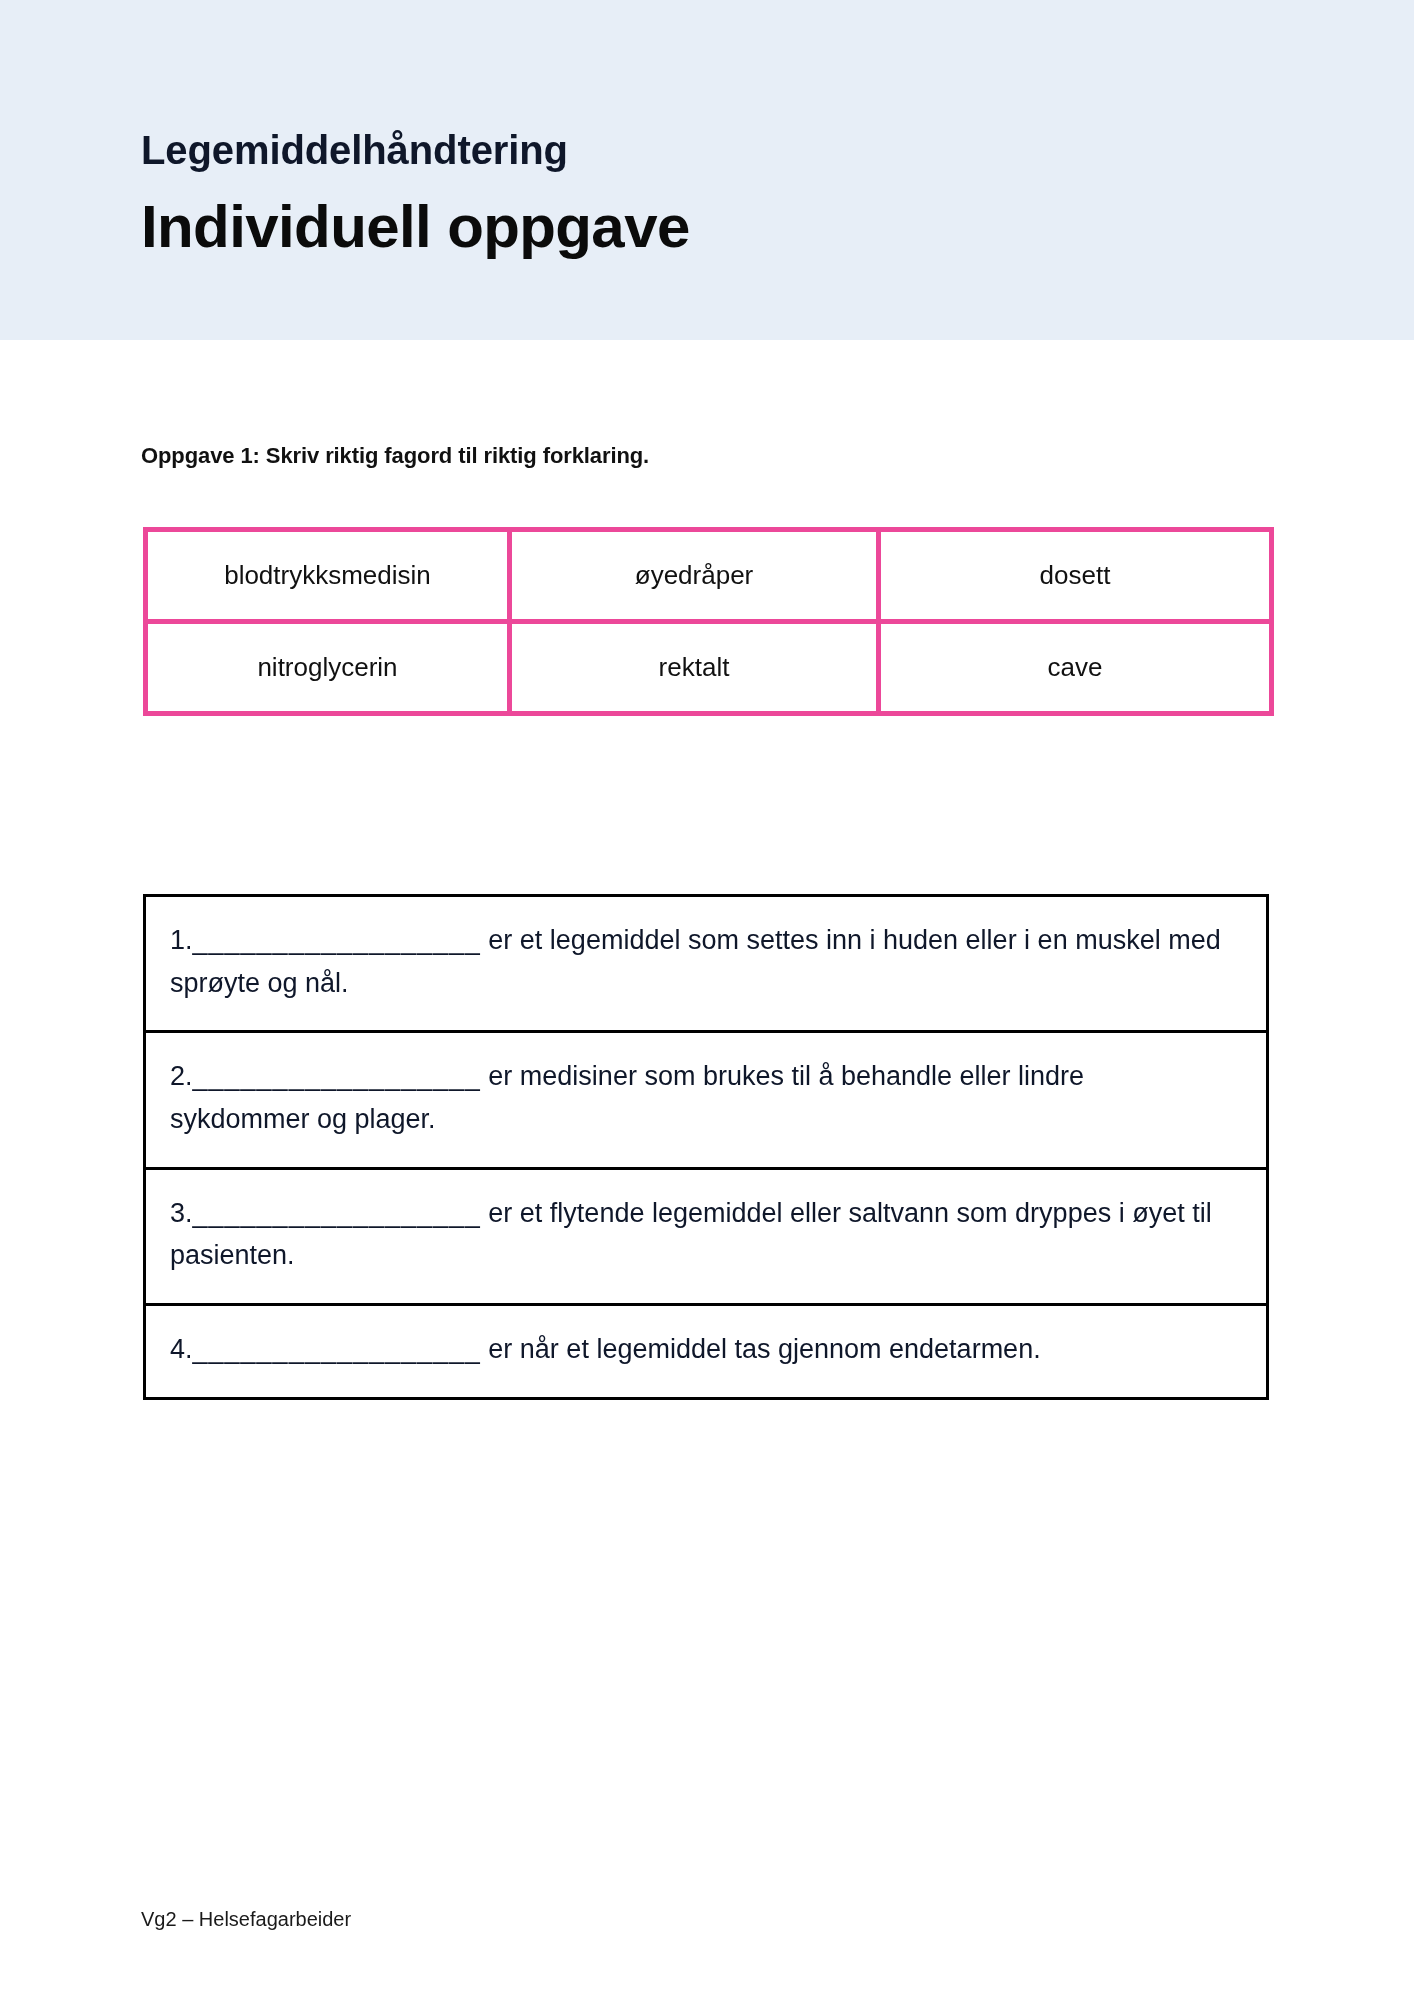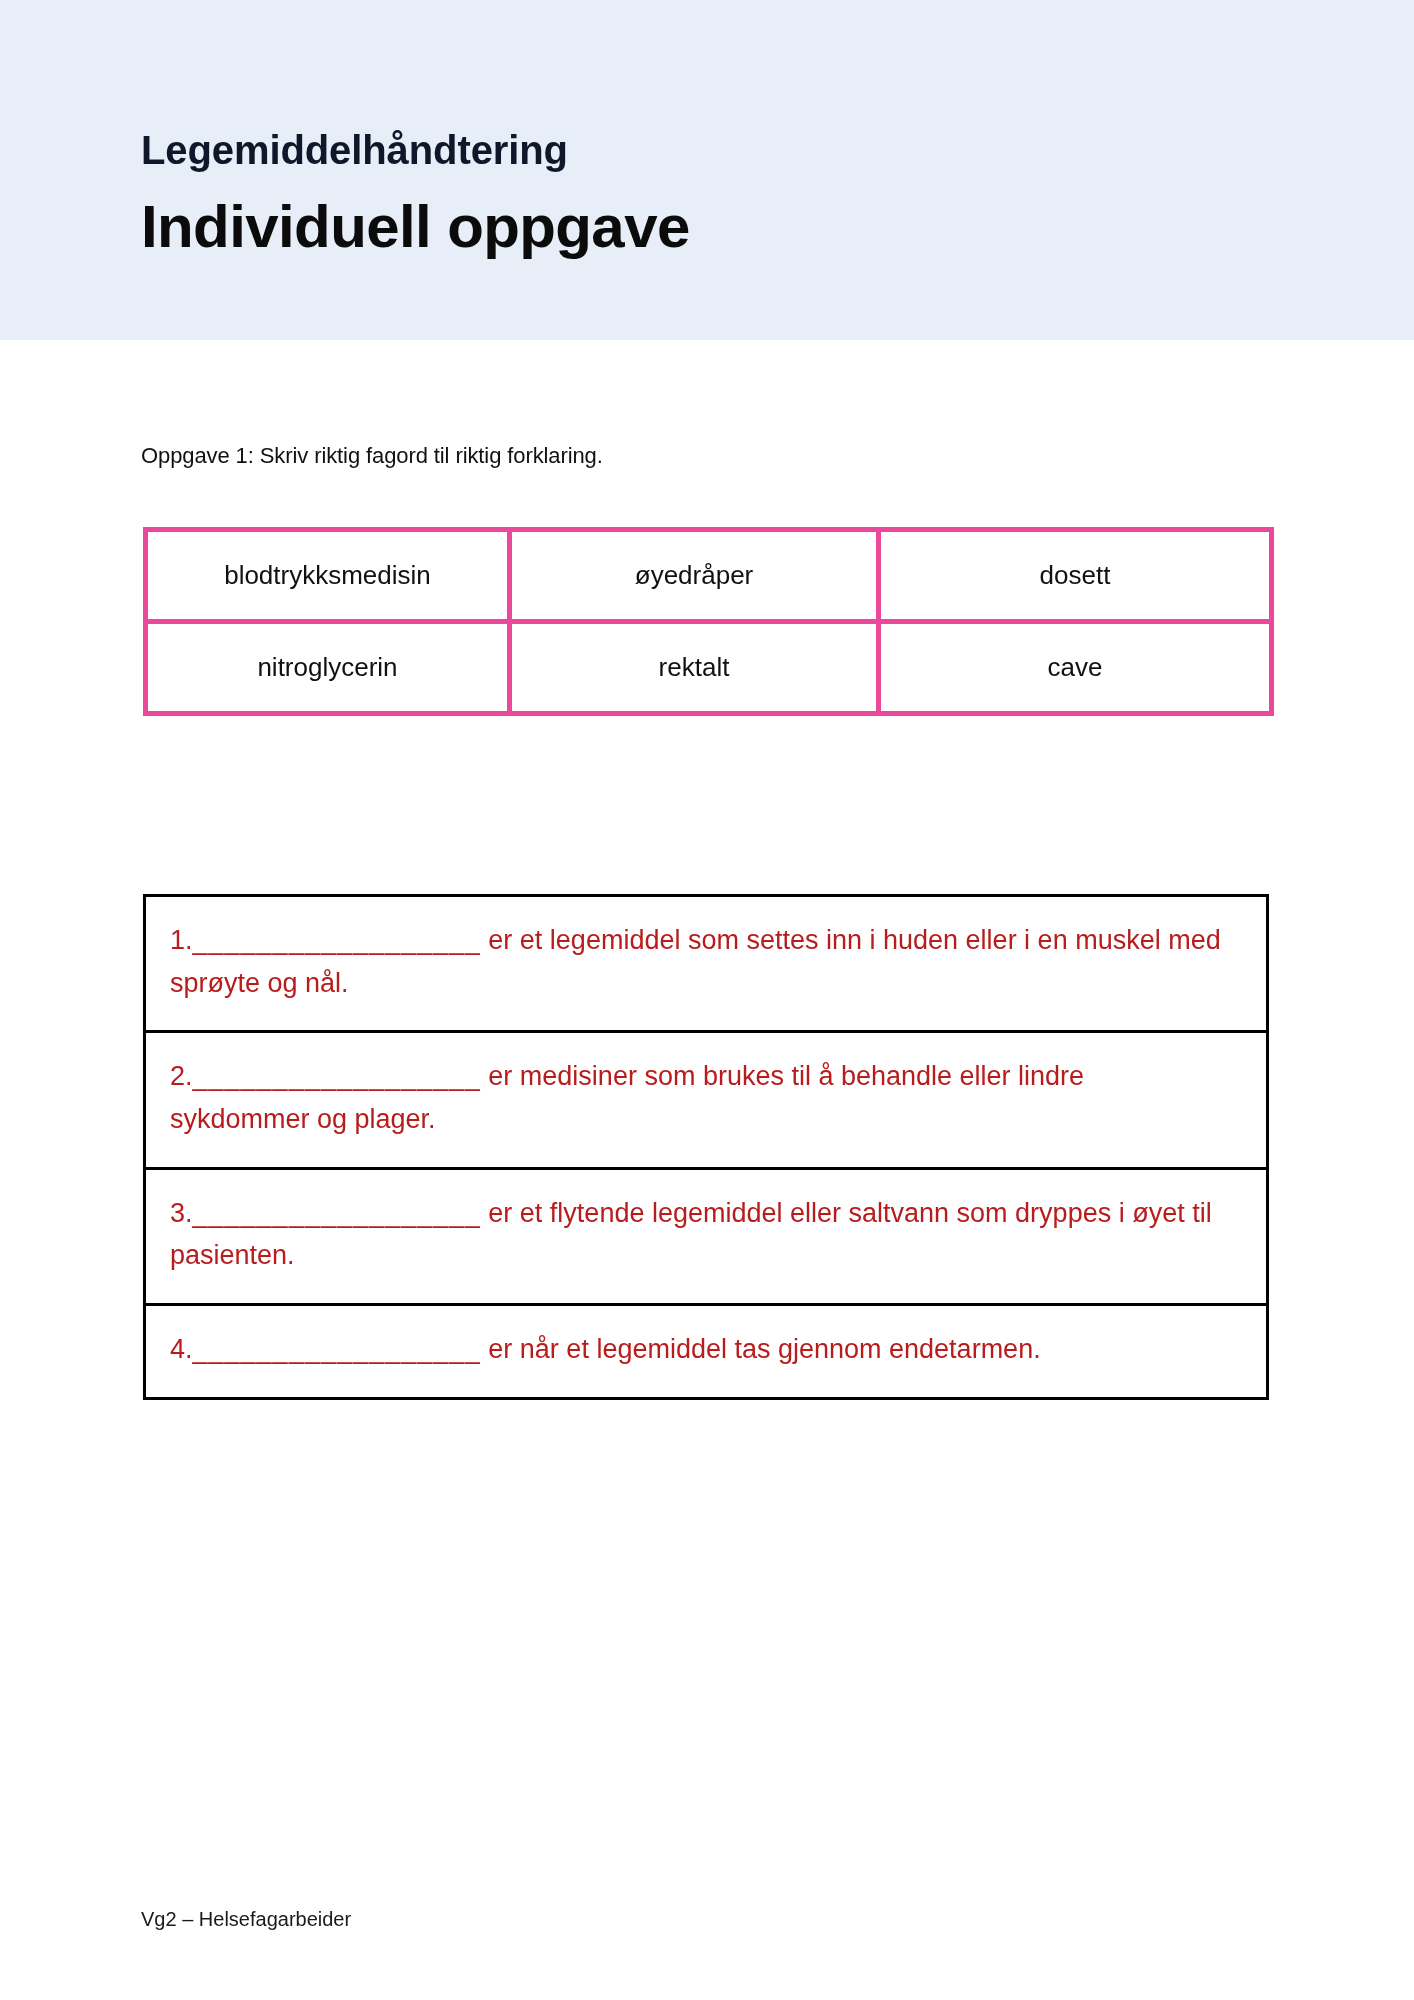--- a/index.html
+++ b/index.html
@@ -67,21 +67,21 @@
     letter-spacing: 2px;
     transform: translateY(6px);
   }
 
   
   .task-heading {
     position: absolute;
     left: 141px;
     top: 443px;
     font-size: 22px;
-    font-weight: 400;
+    font-weight: 700;
     color: #111111;
     letter-spacing: -0.1px;
   }
 
   
   .word-table {
     position: absolute;
     left: 143px;
     top: 527px;
     width: 1126px;
@@ -107,21 +107,21 @@
     left: 143px;
     top: 894px;
     width: 1126px;
     border: 3px solid #000000;
   }
   .statement {
     border-bottom: 3px solid #000000;
     padding: 22px 36px 26px 24px;
     font-size: 27px;
     line-height: 1.58;
-    color: #b91c1c;
+    color: #0f172a;
   }
   .statement:last-child { border-bottom: none; }
   .blank { letter-spacing: 1px; }
 
   
   .footer {
     position: absolute;
     left: 141px;
     top: 1908px;
     font-size: 20px;

